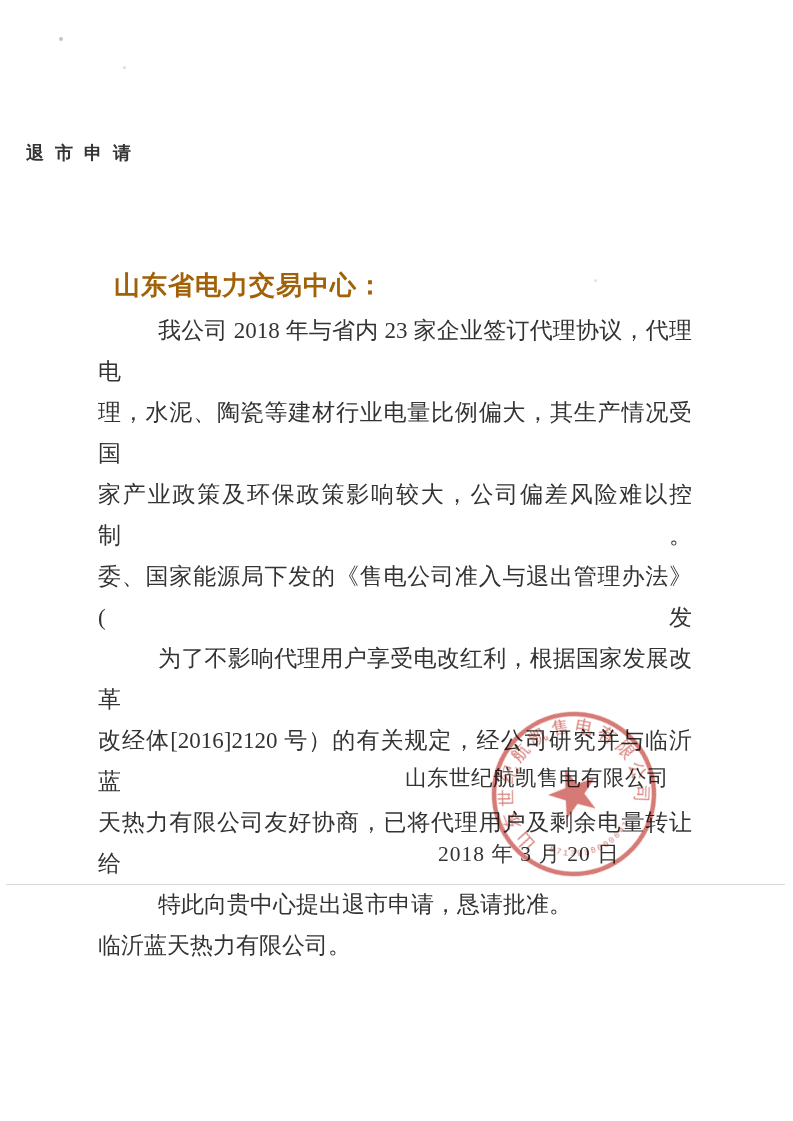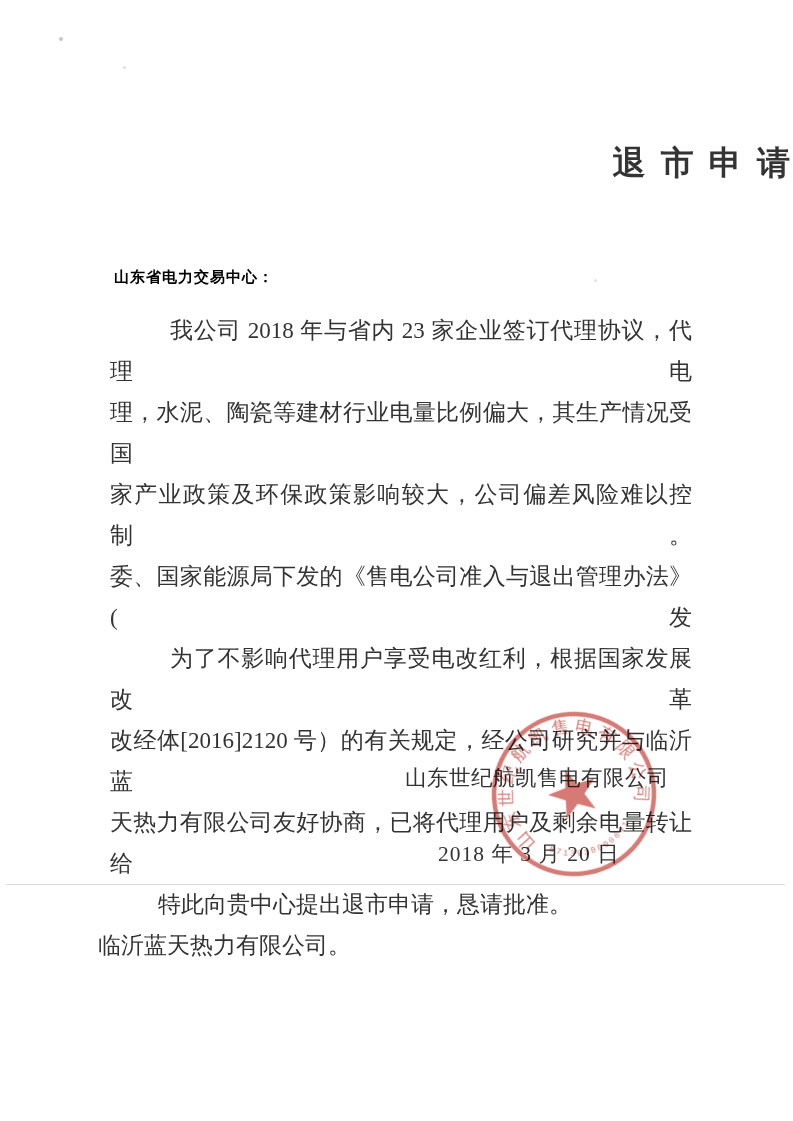--- a/index.html
+++ b/index.html
@@ -12,48 +12,47 @@
   .sheet{
     position:relative;
     width:793px;height:1121px;
     background:var(--paper);
     overflow:hidden;
     font-family:"Liberation Serif", serif;
     color:var(--ink);
   }
   .doc-title{
     position:absolute;top:141px;left:0;width:793px;
-    text-align:right;
-    padding-left:17px;box-sizing:border-box;
+    text-align:left;
+    padding-left:26px;box-sizing:border-box;
     font-family:"Liberation Sans", sans-serif;
     font-weight:700;
-    font-size:33px;
+    font-size:18px;
     letter-spacing:3px;
     color:#343434;
   }
   .salutation{
     position:absolute;top:268px;left:114px;
     font-family:Liberation Sans, sans-serif;
     font-weight:700;
-    font-size:15px;
-    color:#000000;
+    font-size:26px;
+    color:#a16207;
     letter-spacing:1px;
   }
   .body-lines{
     position:absolute;top:310px;left:98px;width:594px;
     font-size:23px;
     line-height:41px;
     color:#333;
   }
   .body-lines .line{white-space:nowrap;}
   .body-lines .line.just{
     white-space:normal;
     text-align:justify;
     text-align-last:justify;
-    margin-left:12px;
   }
   .body-lines .line.indent{text-indent:60px;}
   .sig-company{
     position:absolute;top:763px;left:405px;
     font-size:21.5px;letter-spacing:0.5px;color:#333;
   }
   .sig-date{
     position:absolute;top:810px;left:438px;
     font-size:21.5px;letter-spacing:1px;color:#333;margin-top:29px;
   }

